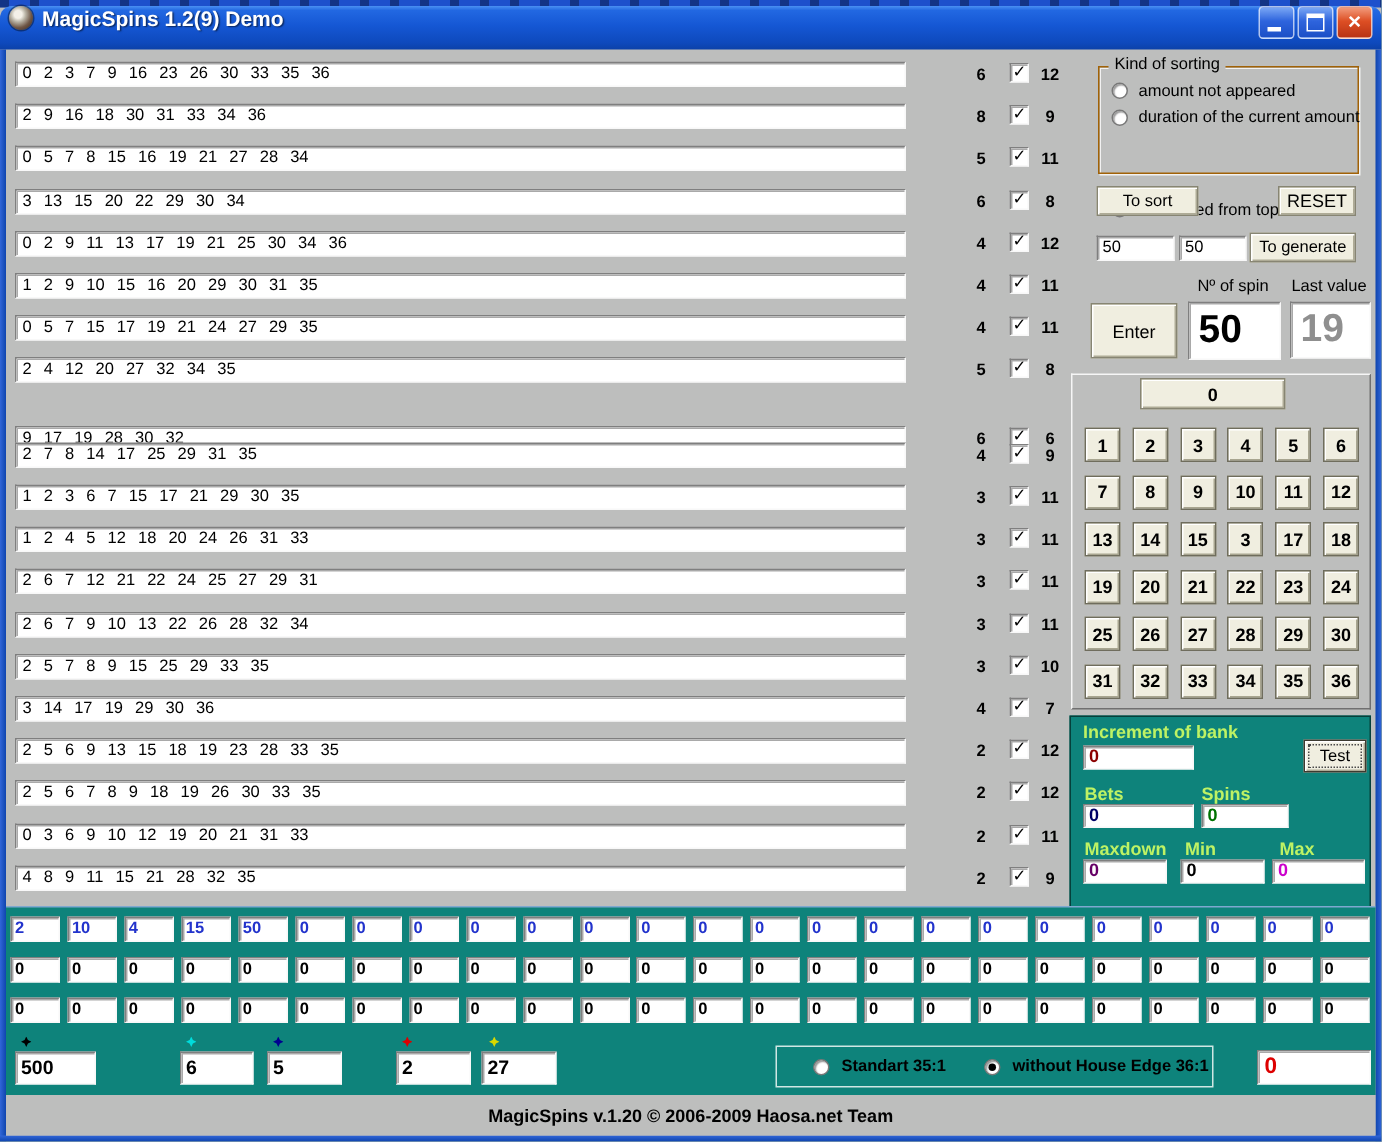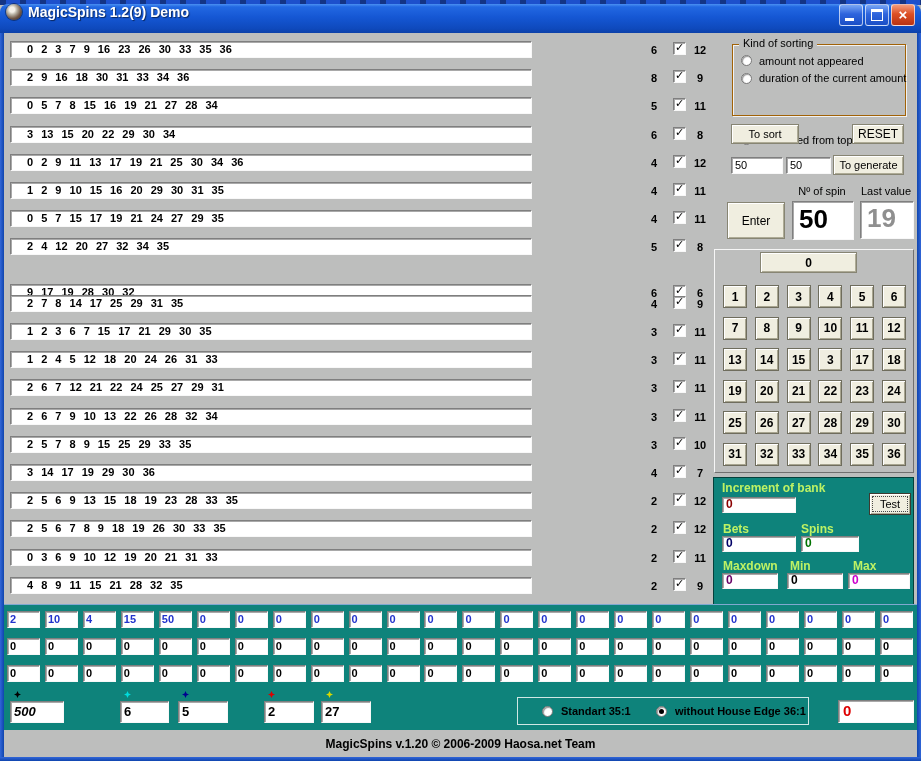--- a/index.html
+++ b/index.html
@@ -30,22 +30,22 @@
 
   
   .field{background:#fff;border:1px solid;border-color:#7f7f7f #f8f8f8 #f8f8f8 #7f7f7f;
     box-shadow:inset 1px 1px 0 rgba(64,64,64,.45);box-sizing:border-box;overflow:hidden;white-space:nowrap;}
   .btn{position:absolute;background:#f0eee0;border:1px solid #878573;color:#000;
     box-shadow:inset 1px 1px 0 #fff,inset -1px -1px 0 #aeab96;box-sizing:border-box;
     display:flex;align-items:center;justify-content:center;font-size:11px;font-family:inherit;padding:0;cursor:default;}
 
   
   .spin-row{position:absolute;left:0;width:921px;height:20px;}
-  .seq-field{position:absolute;left:10px;top:0;width:522px;height:17px;
-    font-weight:700;font-size:11px;line-height:14px;padding-left:16px;word-spacing:5px;}
+  .seq-field{position:absolute;left:10px;top:0;width:594px;height:17px;
+    font-weight:400;font-size:11px;line-height:14px;padding-left:4px;word-spacing:5px;}
   .row-count{position:absolute;left:644px;top:3px;width:20px;text-align:center;font-size:11px;font-weight:700;}
   .row-chk{position:absolute;left:673px;top:1px;width:13px;height:13px;background:#fff;border:1px solid;
     border-color:#7f7f7f #f8f8f8 #f8f8f8 #7f7f7f;box-shadow:inset 1px 1px 0 rgba(64,64,64,.45);box-sizing:border-box;}
   .row-chk.checked::after{content:"✓";position:absolute;left:1px;top:-2px;font-size:11px;font-weight:700;color:#000;
     font-family:"DejaVu Sans",sans-serif;}
   .row-total{position:absolute;left:688px;top:3px;width:24px;text-align:center;font-size:11px;font-weight:700;}
 
   
   #sortbox{position:absolute;left:732px;top:44px;width:172px;height:70px;border:1px solid #a16207;
     box-shadow:1px 1px 0 #f2f2f2,inset 1px 1px 0 #f2f2f2;}
@@ -300,21 +300,21 @@
         <div class="field grid-cell">0</div>
         <div class="field grid-cell">0</div>
         <div class="field grid-cell">0</div>
         <div class="field grid-cell">0</div>
         <div class="field grid-cell">0</div>
         <div class="field grid-cell">0</div>
         <div class="field grid-cell">0</div>
         <div class="field grid-cell">0</div>
       </div>
       <div class="star" style="left: 10px; background: rgb(0, 0, 0);"></div>
-      <div class="field bet-field" style="left: 6px; width: 54px; font-style: italic;">500</div>
+      <div class="field bet-field" style="left: 6px; width: 54px;">500</div>
       <div class="star" style="left: 120px; background: rgb(0, 220, 220);"></div>
       <div class="field bet-field" style="left: 116px; width: 49px;">6</div>
       <div class="star" style="left: 178px; background: rgb(0, 0, 144);"></div>
       <div class="field bet-field" style="left: 174px; width: 50px;">5</div>
       <div class="star" style="left: 264px; background: rgb(220, 0, 0);"></div>
       <div class="field bet-field" style="left: 260px; width: 50px;">2</div>
       <div class="star" style="left: 322px; background: rgb(216, 216, 0);"></div>
       <div class="field bet-field" style="left: 317px; width: 50px;">27</div>
     </div>
 

